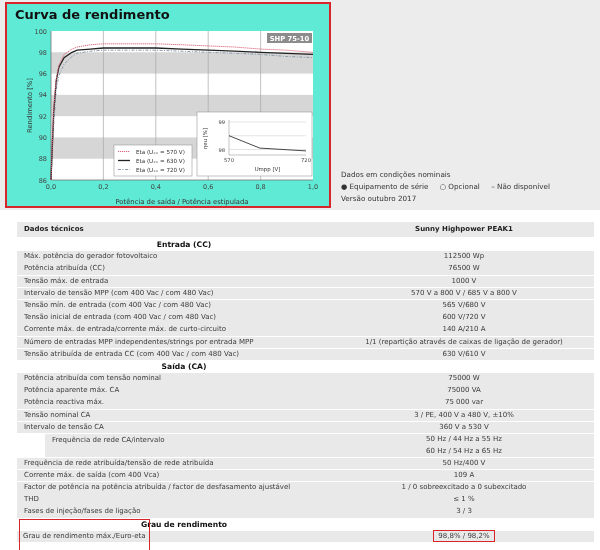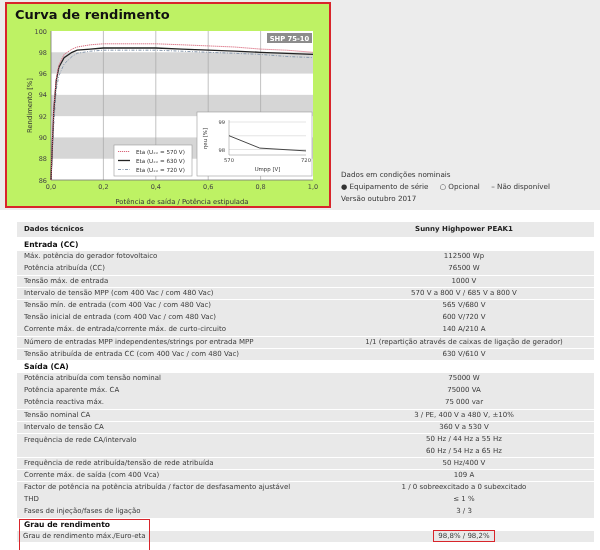--- a/index.html
+++ b/index.html
@@ -1,34 +1,34 @@
 <!DOCTYPE html>
 <html><head>
 <meta charset="utf-8">
 <style>
   html, body { margin:0; padding:0; background:#ffffff; }
   body { width:600px; height:550px; position:relative; overflow:hidden; font-family:"DejaVu Sans", sans-serif; color:#333; }
   .top-panel { position:absolute; left:0; top:0; width:600px; height:210px; background:#ececec; }
-  .chart-box { position:absolute; left:5px; top:2px; width:326px; height:206px; border:2px solid #d8252b; box-sizing:border-box; background:#bef264; }
+  .chart-box { position:absolute; left:5px; top:2px; width:326px; height:206px; border:2px solid #d8252b; box-sizing:border-box; background:#5eead4; }
   .chart-title { position:absolute; left:8px; top:3px; font-size:13px; font-weight:bold; color:#111; }
   .chart-svg { position:absolute; left:0; top:0; }
   .notes { position:absolute; left:341px; top:169px; font-size:7.2px; color:#333; line-height:12px; }
   .notes .ln { white-space:nowrap; }
   .notes span.gap { display:inline-block; width:9px; }
   .table { position:absolute; left:5px; top:222px; width:589px; font-size:7px; }
   .row { position:relative; height:11.6px; margin-bottom:0.6px; }
   .row .lab { position:absolute; left:12px; top:0; width:327px; height:100%; background:#e9e9e9; padding-left:7px; box-sizing:border-box; line-height:11.6px; white-space:nowrap; color:#3a3a3a; }
   .row .val { position:absolute; left:329px; top:0; right:0; height:100%; background:#e9e9e9; text-align:center; line-height:11.6px; white-space:nowrap; color:#3a3a3a; }
   .row.head { height:15px; margin-bottom:2px; }
   .row.head .lab, .row.head .val { line-height:15px; font-weight:bold; color:#222; }
-  .row.section { background:transparent; }
+  .row.section { background:transparent;text-align:center; }
   .row.section .lab { background:transparent; font-weight:bold; font-size:7.6px; color:#111; }
   .row.section .val { background:transparent; }
   .row.double { height:23px; }
-  .row.double .lab { line-height:12px; }
+  .row.double .lab { line-height:12px;margin-left:28px; }
   .row.double .val { line-height:11.5px; }
   .row.highlight .lab span.hl { border:1.5px solid #d8252b; padding:12px 3px; margin-left:-5px; }
   .row.highlight .val span.hl { border:1.5px solid #d8252b; padding:1px 4px; }
   .row.highlight .lab, .row.highlight .val { overflow:visible; }
 </style>
 </head>
 <body>
 
 <div class="top-panel"></div>
 

